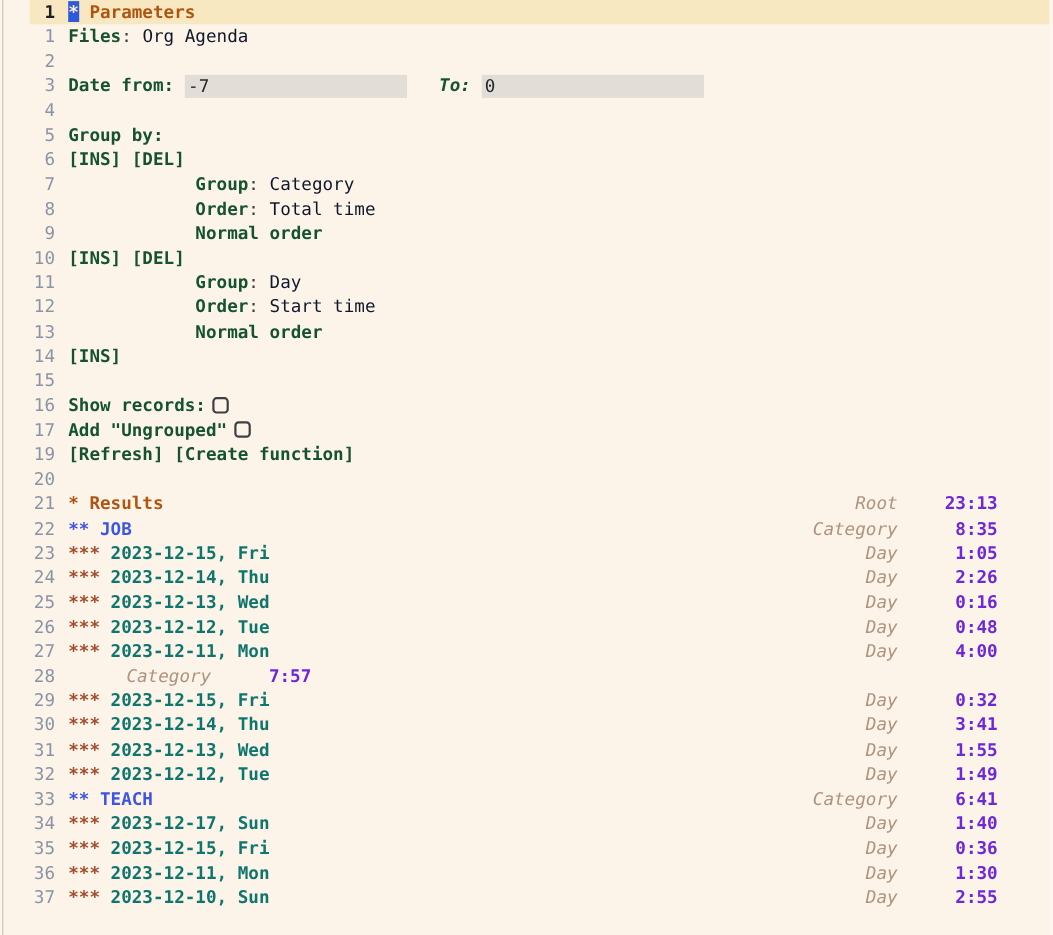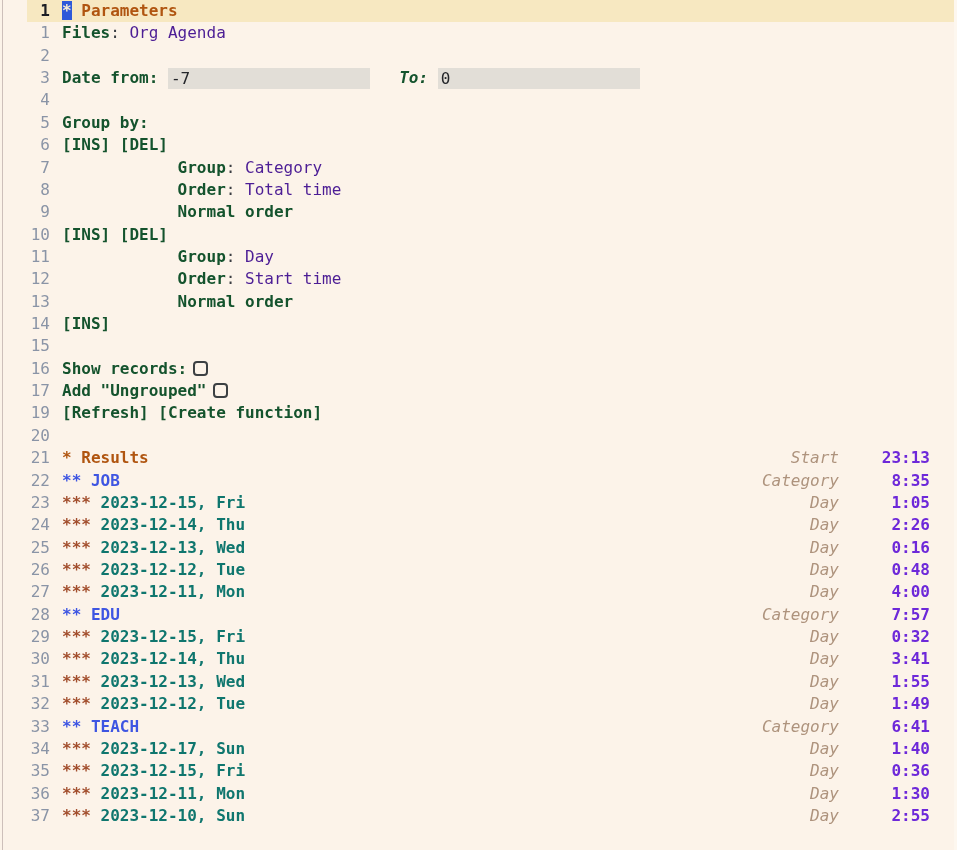--- a/index.html
+++ b/index.html
@@ -16,21 +16,21 @@
   .fringe-right { position:absolute; right:0; top:0; bottom:0; width:3px; background:#fdf7ef; }
   .buffer { position:absolute; left:0; top:0; width:957px; }
   .line { display:flex; height:22.37px; line-height:22.37px; white-space:pre; }
   .gutter { flex:0 0 27px; background:#fcf3e9; }
   .lnum { flex:0 0 23px; text-align:right; color:#8a94a6; }
   .pad { flex:0 0 12px; }
   .content { flex:1 1 auto; min-width:0; }
   .hl { background:#f7e8c1; }
 
   .wlabel, .wbtn { color:#14532d; font-weight:bold; }
-  .val { color:#4c1d95; }
+  .val { color:#0f172a; }
   .sep { color:#3a3d42; }
   .cursor { background:#2e59d9; color:#f8ecd2; font-weight:bold; }
   .h1 { color:#b05510; font-weight:bold;text-align:right; }
   .h2 { color:#3e55e2; font-weight:bold; }
   .l3s { color:#a24e2d; font-weight:bold; }
   .l3t { color:#0f766e; font-weight:bold; }
   .grp { color:#ae937d; font-style:italic; }
   .time { color:#6d28d9; font-weight:bold; }
 
   .field {
@@ -39,21 +39,21 @@
     padding-left:3px; vertical-align:middle; overflow:hidden;
   }
   .ml1 { margin-left:1ch; }
   .ml3 { margin-left:3ch;font-style:italic; }
   .ind { margin-left:12ch; }
   .cb {
     display:inline-block; width:15px; height:15px;
     border:2px solid #3c4043; border-radius:4px;
     vertical-align:-2px; margin-left:6px; background:transparent;
   }
-  .res { display:flex; padding-right:27px; }
+  .res { display:flex; padding-right:50px; }
   .rtitle { flex:1 1 auto; min-width:0; }
   .rgroup { flex:0 0 130px; text-align:right; }
   .rtime { flex:0 0 91px; text-align:right; }
   .t { margin-left:1ch; }
 </style>
 </head>
 <body>
 
 <div class="buffer">
 
@@ -147,21 +147,21 @@
     <span class="gutter"></span><span class="lnum">19</span><span class="pad"></span>
     <span class="content"><span class="wbtn">[Refresh]</span><span class="wbtn ml1">[Create function]</span></span>
   </div>
 
   <div class="line">
     <span class="gutter"></span><span class="lnum">20</span><span class="pad"></span><span class="content"></span>
   </div>
 
   <div class="line">
     <span class="gutter"></span><span class="lnum">21</span><span class="pad"></span>
-    <span class="content res"><span class="rtitle"><span class="h1">*</span><span class="h1 t">Results</span></span><span class="rgroup grp">Start</span><span class="rtime time">23:13</span></span>
+    <span class="content res"><span class="rtitle"><span class="h1">*</span><span class="h1 t">Results</span></span><span class="rgroup grp">Root</span><span class="rtime time">23:13</span></span>
   </div>
 
   <div class="line">
     <span class="gutter"></span><span class="lnum">22</span><span class="pad"></span>
     <span class="content res"><span class="rtitle"><span class="h2">**</span><span class="h2 t">JOB</span></span><span class="rgroup grp">Category</span><span class="rtime time">8:35</span></span>
   </div>
 
   <div class="line">
     <span class="gutter"></span><span class="lnum">23</span><span class="pad"></span>
     <span class="content res"><span class="rtitle"><span class="l3s">***</span><span class="l3t t">2023-12-15, Fri</span></span><span class="rgroup grp">Day</span><span class="rtime time">1:05</span></span>
@@ -182,21 +182,21 @@
     <span class="content res"><span class="rtitle"><span class="l3s">***</span><span class="l3t t">2023-12-12, Tue</span></span><span class="rgroup grp">Day</span><span class="rtime time">0:48</span></span>
   </div>
 
   <div class="line">
     <span class="gutter"></span><span class="lnum">27</span><span class="pad"></span>
     <span class="content res"><span class="rtitle"><span class="l3s">***</span><span class="l3t t">2023-12-11, Mon</span></span><span class="rgroup grp">Day</span><span class="rtime time">4:00</span></span>
   </div>
 
   <div class="line">
     <span class="gutter"></span><span class="lnum">28</span><span class="pad"></span>
-    <span class="content res"><span class="rtitle"><span class="h2">**</span><span class="h2 t">EDU</span></span><span class="rgroup grp">Category</span><span class="rtime time">7:57</span></span>
+    <span class="content res"><span class="rgroup grp">Category</span><span class="rtime time">7:57</span></span>
   </div>
 
   <div class="line">
     <span class="gutter"></span><span class="lnum">29</span><span class="pad"></span>
     <span class="content res"><span class="rtitle"><span class="l3s">***</span><span class="l3t t">2023-12-15, Fri</span></span><span class="rgroup grp">Day</span><span class="rtime time">0:32</span></span>
   </div>
 
   <div class="line">
     <span class="gutter"></span><span class="lnum">30</span><span class="pad"></span>
     <span class="content res"><span class="rtitle"><span class="l3s">***</span><span class="l3t t">2023-12-14, Thu</span></span><span class="rgroup grp">Day</span><span class="rtime time">3:41</span></span>

